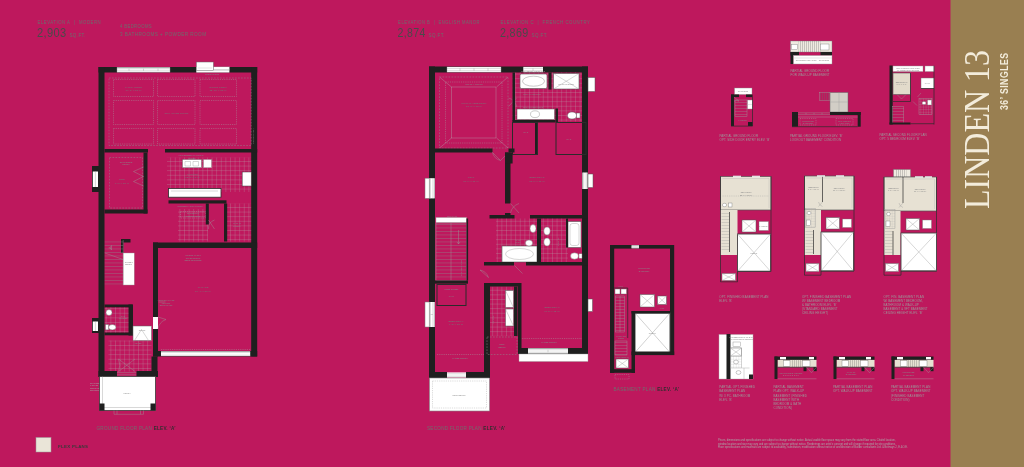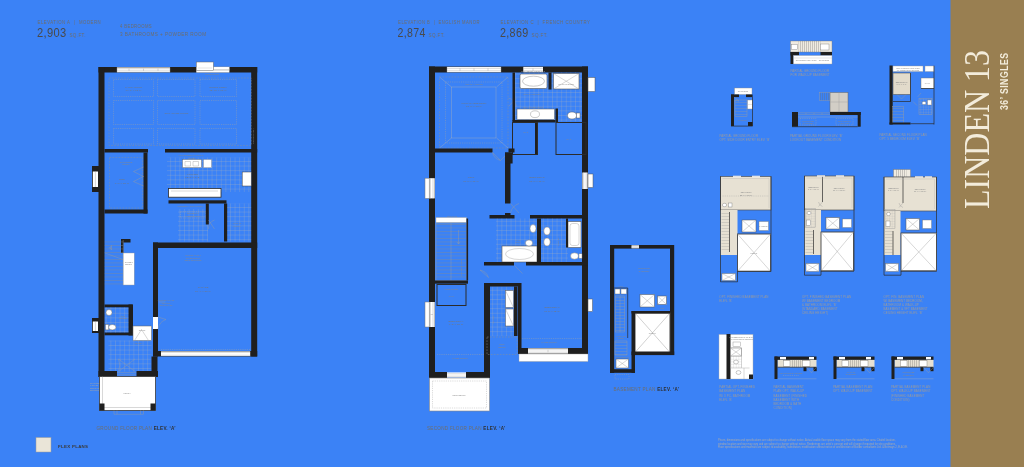--- a/index.html
+++ b/index.html
@@ -1,16 +1,16 @@
 <!DOCTYPE html>
 <html><head>
 <meta charset="utf-8">
 <style>
 html,body{margin:0;padding:0;background:#fff;}
-#page{position:relative;width:1024px;height:467px;background:#3b82f6;overflow:hidden;font-family:"Liberation Sans",sans-serif;}
+#page{position:relative;width:1024px;height:467px;background:#be185d;overflow:hidden;font-family:"Liberation Sans",sans-serif;}
 svg{position:absolute;left:0;top:0;}
 .w{fill:#1f1f1f;}
 .tw{stroke:#2b2b2b;stroke-width:1;fill:none;}
 .tw2{stroke:#2b2b2b;stroke-width:0.7;fill:none;}
 .fl{stroke:#9d9d9d;stroke-width:0.4;fill:none;}
 .fl2{stroke:#b5b5b5;stroke-width:0.35;fill:none;}
 .dash{stroke:#8f8f8f;stroke-width:0.45;fill:none;stroke-dasharray:1.7 1.3;}
 .dash2{stroke:#a5a5a5;stroke-width:0.4;fill:none;stroke-dasharray:1.2 1;}
 .t{fill:#777;font-size:2.5px;text-anchor:middle;}
 .tt{fill:#888;font-size:1.95px;text-anchor:middle;}

